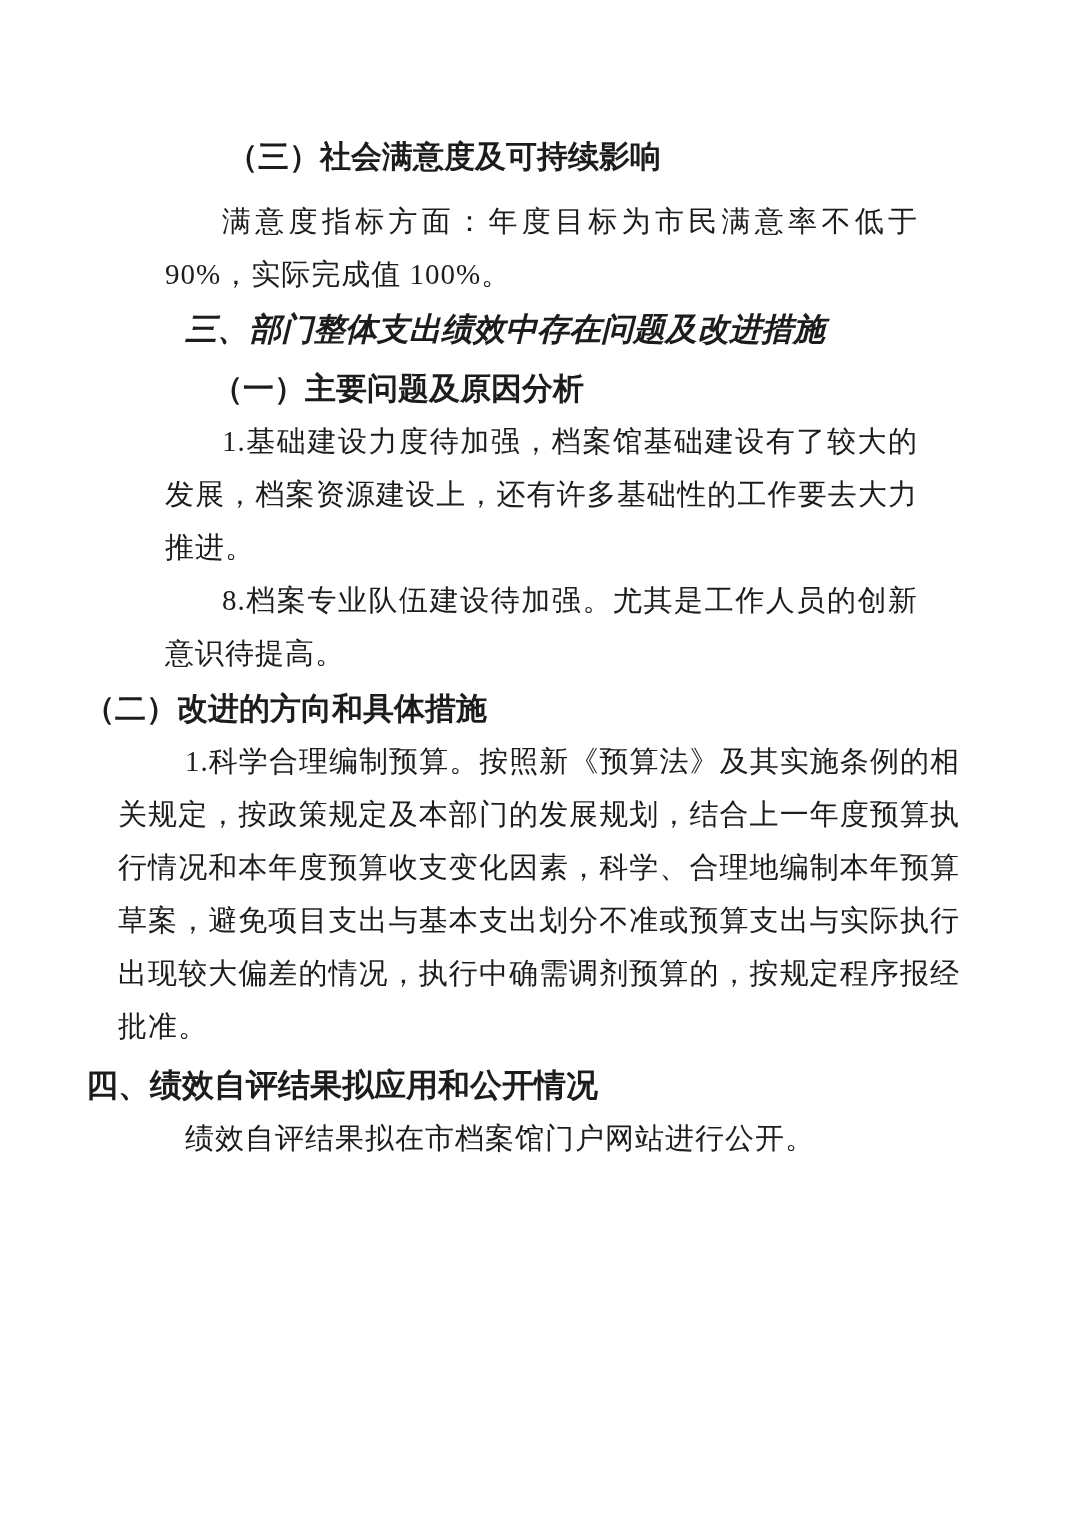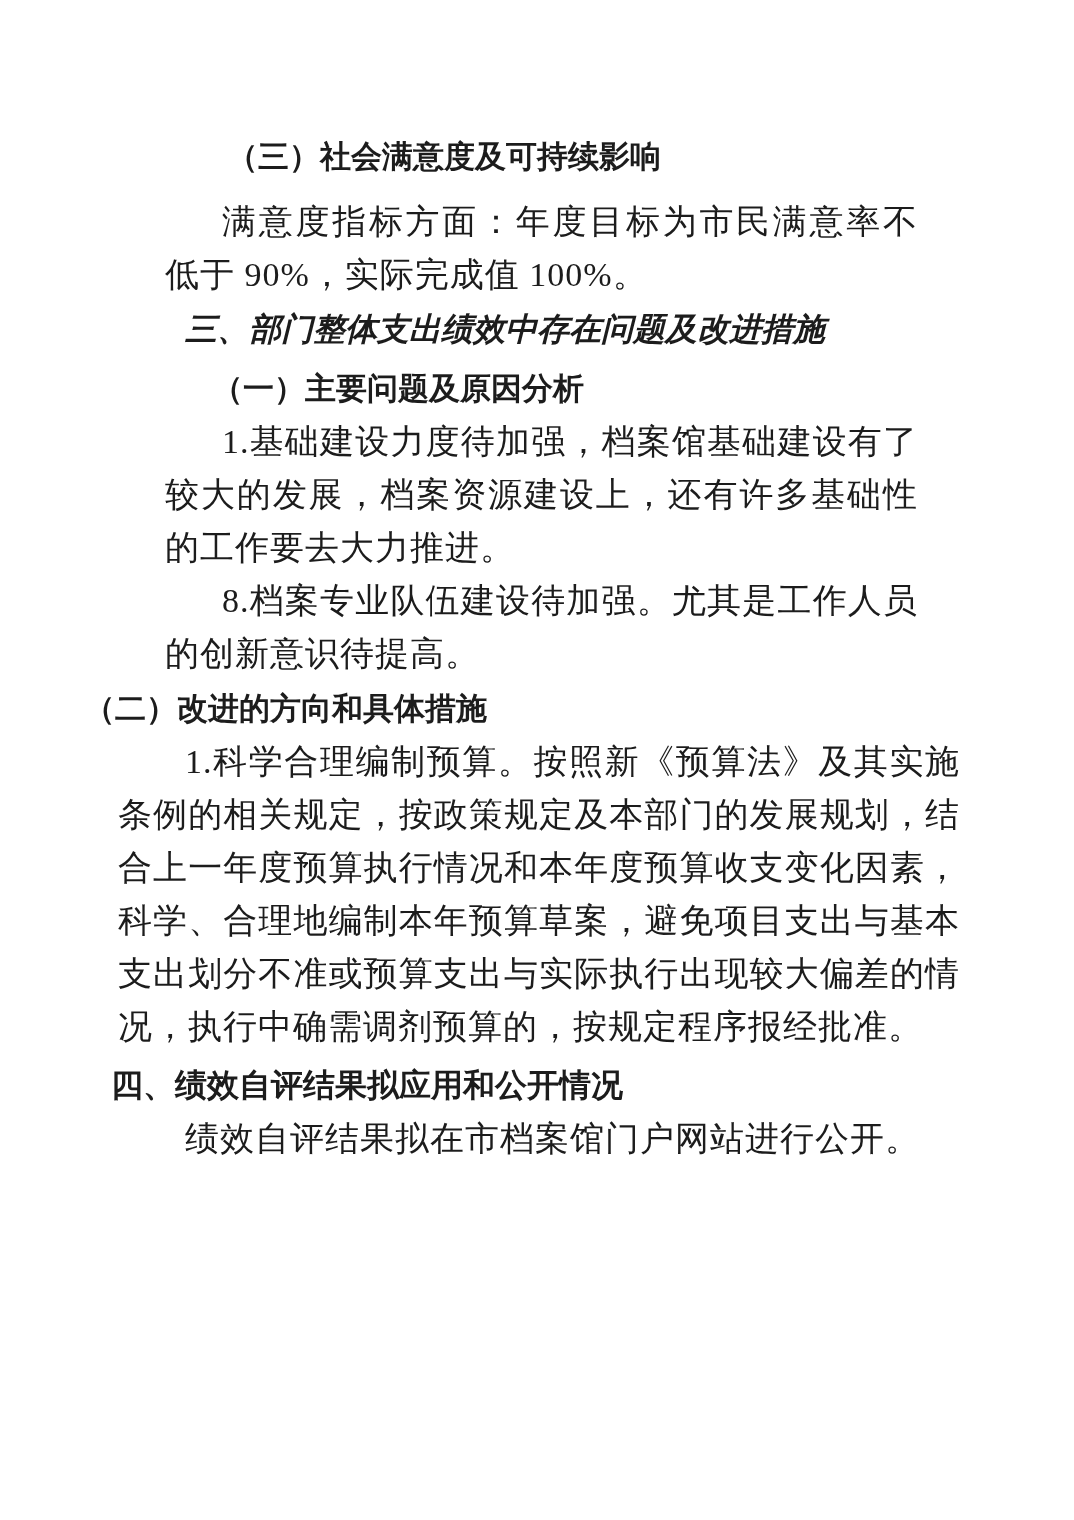--- a/index.html
+++ b/index.html
@@ -25,37 +25,37 @@
   
   .h-hei {
     margin: 0;
     font-size: 32px;
     line-height: 53px;
     font-weight: 700;
     font-family: "Liberation Sans", "DejaVu Sans", sans-serif;
   }
   .body-p {
     margin: 0;
-    font-size: 34px;
+    font-size: 29px;
     line-height: 53px;
     text-align: justify;
     letter-spacing: 1px;
   }
 
   
   .h3-a   { margin-left: 227px; }
   .h2-a   { margin-left: 185px; margin-top: 2px; font-style: italic; }
   .h3-b   { margin-left: 212px; margin-top: 6px; }
   .p1     { margin-left: 165px; margin-right: 156px; text-indent: 57px; }
   .p-sat  { margin-top: 12px; }
 
   
   .h3-c   { margin-left: 84px; margin-top: 2px; }
   .p2     { margin-left: 118px; margin-right: 114px; text-indent: 67px; }
-  .h2-b   { margin-left: 111px; margin-top: 6px; }
+  .h2-b   { margin-left: 86px; margin-top: 6px; }
 
   .footer {
     position: absolute;
     top: 1398px;
     left: 0; right: 0;
     text-align: center;
     font-size: 26px;
     line-height: 34px;
     color: #333333;
   }

